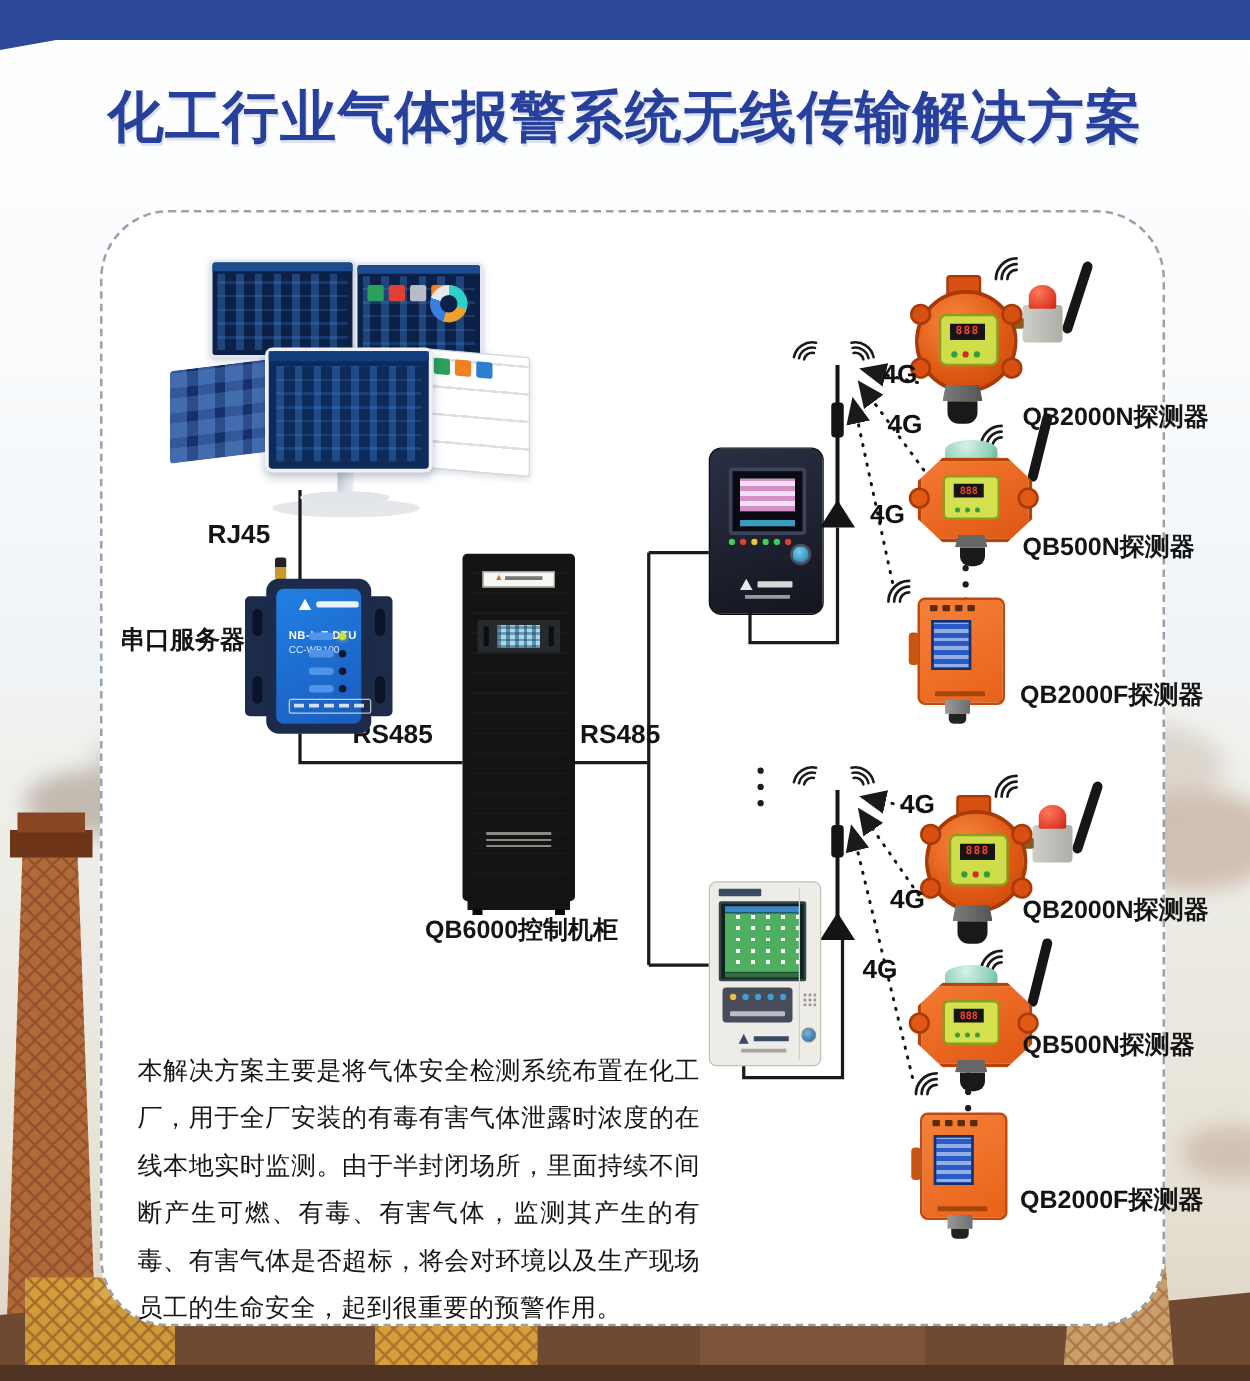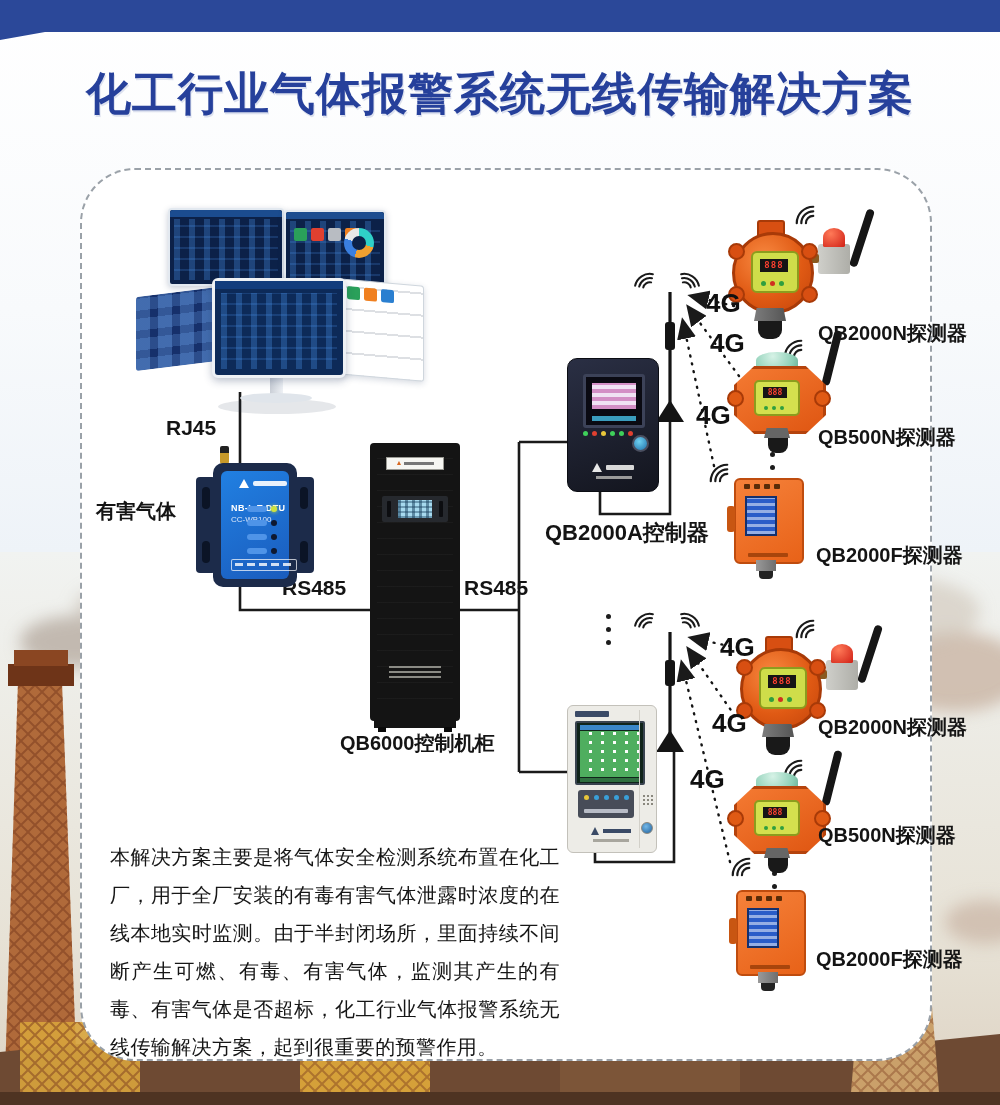--- a/index.html
+++ b/index.html
@@ -16,21 +16,21 @@
     text-shadow:1px 2px 0 rgba(38,64,155,.15)}
   
   .factory{position:absolute;left:0;top:552px;width:1000px;height:553px;z-index:1}
   
   .card{position:absolute;left:80px;top:168px;width:848px;height:889px;background:#fff;
     border:2px dashed #9aa1a8;border-radius:55px;z-index:2}
   .wires{position:absolute;left:0;top:0;width:848px;height:888px}
   .lbl{position:absolute;color:#141414;font-weight:700;white-space:nowrap}
   .port{font-size:21px}
   .dev{font-size:20px}
-  .fourg{position:absolute;font-size:26px;font-weight:700;color:#101010}
+  .fourg{position:absolute;font-size:21px;font-weight:700;color:#101010}
   .desc{position:absolute;left:28px;top:668px;width:450px;margin:0;font-size:20px;
     line-height:38px;color:#161616;letter-spacing:.4px;text-align:justify}
   .vdots{position:absolute;display:flex;flex-direction:column;gap:8px}
   .vdots i{width:5px;height:5px;border-radius:50%;background:#1c1c1c}
   .wifi{position:absolute;width:22px;height:22px}
   .wifi svg{display:block;width:100%;height:100%}
   
   .monitors{position:absolute;left:28px;top:26px;width:300px;height:208px}
   .scr{position:absolute;background:#0c2148;border:2px solid #e3e9f0;border-radius:4px;
     box-shadow:0 2px 6px rgba(30,50,90,.25)}
@@ -314,21 +314,21 @@
     </div>
     <div class="m-shadow"></div>
     <div class="m-stand"></div>
     <div class="m-base"></div>
     <div class="m-main">
         <div class="scr-grid"></div>
       </div>
   </div>
 
   <div class="lbl port" style="left:84px;top:246px">RJ45</div>
-  <div class="lbl dev" style="left:14px;top:328px">有害气体</div>
+  <div class="lbl dev" style="left:14px;top:328px">串口服务器</div>
   <div class="lbl port" style="left:200px;top:406px">RS485</div>
   <div class="lbl port" style="left:382px;top:406px">RS485</div>
 
   <div class="dtu">
     <div class="dtu-ant"></div>
     <div class="dtu-ear l"></div>
     <div class="dtu-ear r"></div>
     <div class="dtu-body">
       <div class="dtu-face">
         <div class="dtu-logo"></div>
@@ -378,21 +378,20 @@
         <i style="background:#e8c63a"></i>
       <i style="background:#3fd05a"></i>
         <i style="background:#3fd05a"></i>
         <i style="background:#e04030"></i>
     </div>
     <div class="ca-btn"></div>
     <div class="ca-logo">
         <i></i>
       </div>
   </div>
-  <div class="lbl dev" style="left:463px;top:348px;font-size:22px">QB2000A控制器</div>
 
   <div class="ctrlB">
     <div class="cb-toplogo"></div>
     <div class="cb-screen">
         <i></i>
         <b></b>
       </div>
     <div class="cb-ledpanel">
       <div class="row">
           <i></i>
@@ -596,14 +595,14 @@
     <div class="df-tab"></div>
     <div class="df-fit"></div>
     <div class="df-tip"></div>
   </div>
   <div class="lbl dev" style="left:734px;top:776px">QB2000F探测器</div>
 
   <div class="fourg" style="left:638px;top:462px">4G</div>
   <div class="fourg" style="left:630px;top:538px">4G</div>
   <div class="fourg" style="left:608px;top:594px">4G</div>
 
-  <p class="desc">本解决方案主要是将气体安全检测系统布置在化工厂，用于全厂安装的有毒有害气体泄露时浓度的在线本地实时监测。由于半封闭场所，里面持续不间断产生可燃、有毒、有害气体，监测其产生的有毒、有害气体是否超标，化工行业气体报警系统无线传输解决方案，起到很重要的预警作用。</p>
+  <p class="desc">本解决方案主要是将气体安全检测系统布置在化工厂，用于全厂安装的有毒有害气体泄露时浓度的在线本地实时监测。由于半封闭场所，里面持续不间断产生可燃、有毒、有害气体，监测其产生的有毒、有害气体是否超标，将会对环境以及生产现场员工的生命安全，起到很重要的预警作用。</p>
 </div>
 
 </body></html>

